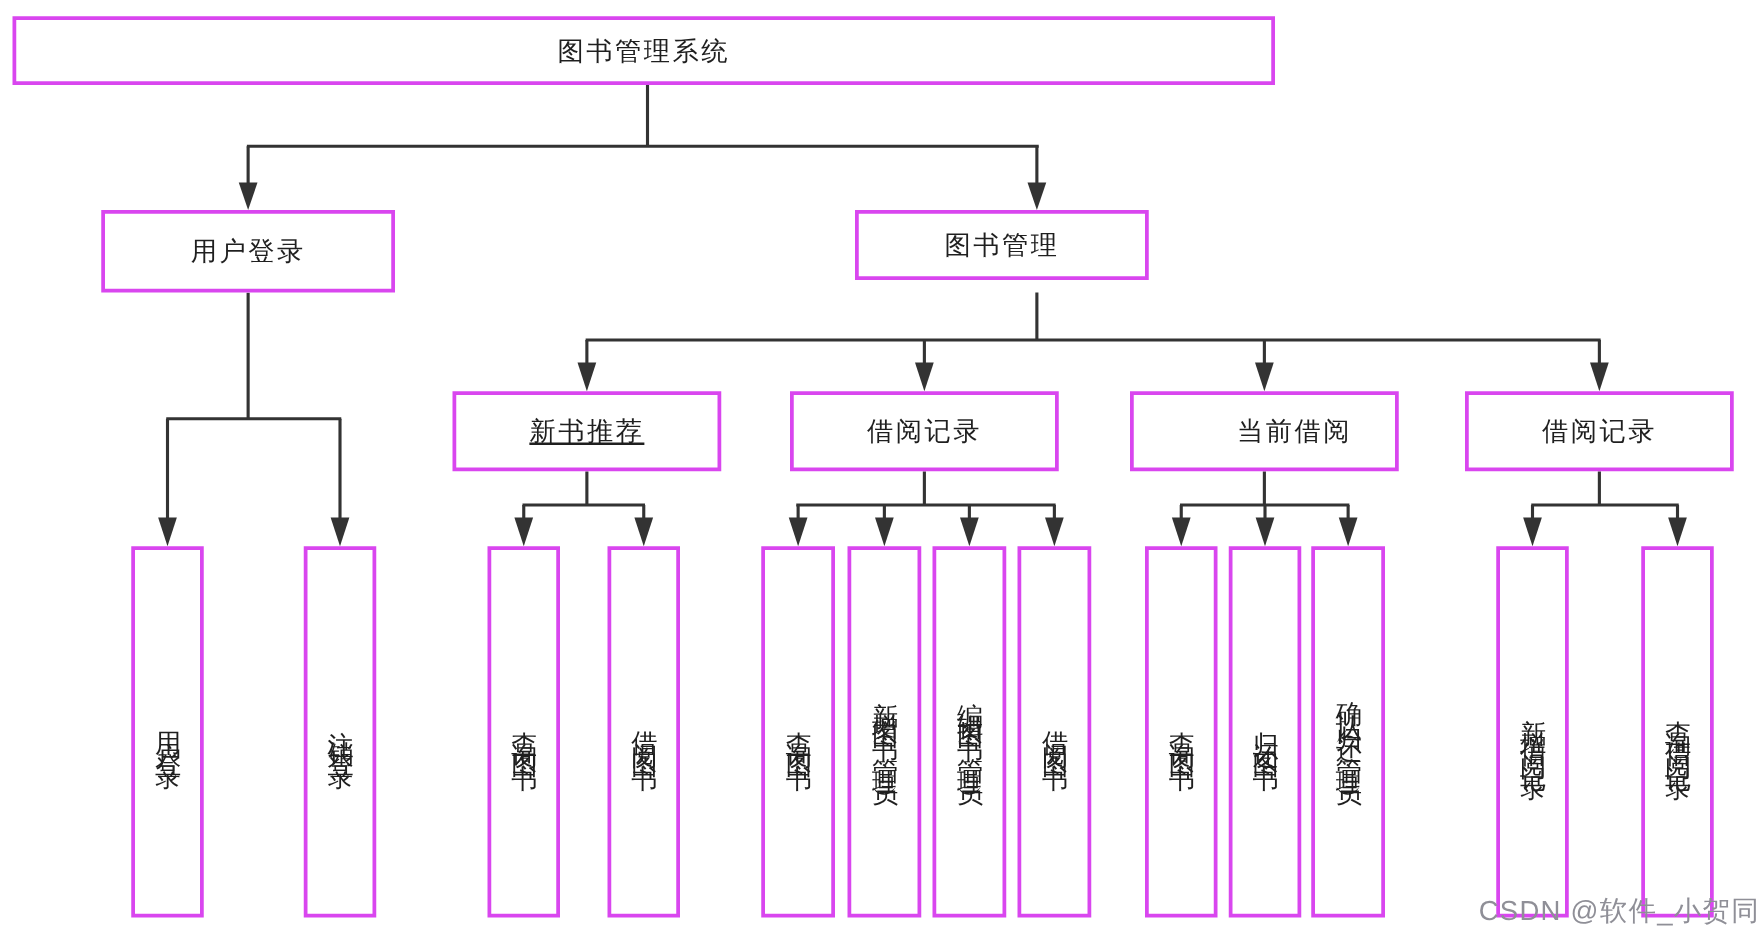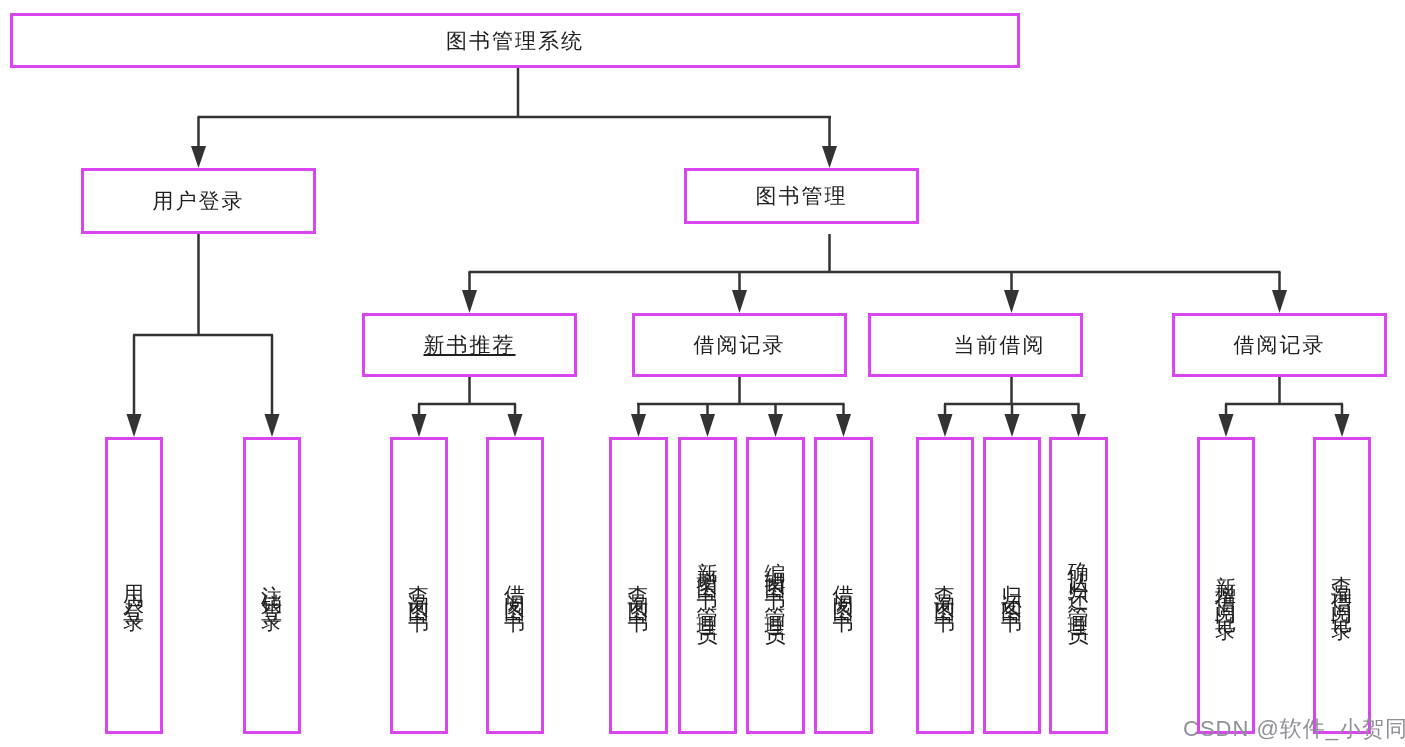--- a/index.html
+++ b/index.html
@@ -107,21 +107,21 @@
     </g>
   </svg>
 
   <div class="box h" style="left:10px;top:13px;width:1010px;height:55px;">图书管理系统</div>
 
   <div class="box h" style="left:81px;top:168px;width:235px;height:66px;">用户登录</div>
   <div class="box h" style="left:684px;top:168px;width:235px;height:56px;">图书管理</div>
 
   <div class="box h" style="left:362px;top:313px;width:215px;height:64px;text-decoration:underline;">新书推荐</div>
   <div class="box h" style="left:632px;top:313px;width:215px;height:64px;">借阅记录</div>
-  <div class="box h" style="left:868px;top:313px;width:215px;height:64px;padding-left:48px;">当前借阅</div>
+  <div class="box h" style="left:904px;top:313px;width:215px;height:64px;padding-left:48px;">当前借阅</div>
   <div class="box h" style="left:1172px;top:313px;width:215px;height:64px;">借阅记录</div>
 
   <div class="box v" style="left:105px;top:437px;width:58px;height:297px;">用户登录</div>
   <div class="box v" style="left:243px;top:437px;width:58px;height:297px;">注销登录</div>
 
   <div class="box v" style="left:390px;top:437px;width:58px;height:297px;">查询图书</div>
   <div class="box v" style="left:486px;top:437px;width:58px;height:297px;">借阅图书</div>
 
   <div class="box v" style="left:609px;top:437px;width:59px;height:297px;">查询图书</div>
   <div class="box v" style="left:678px;top:437px;width:59px;height:297px;">新增图书（管理员）</div>

